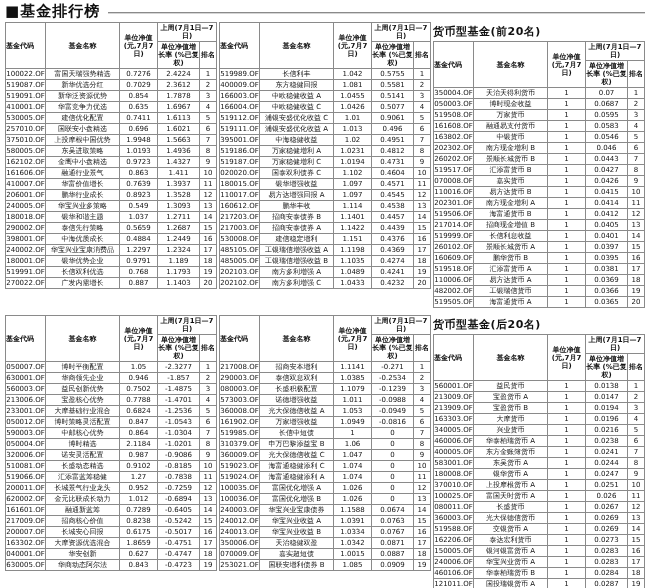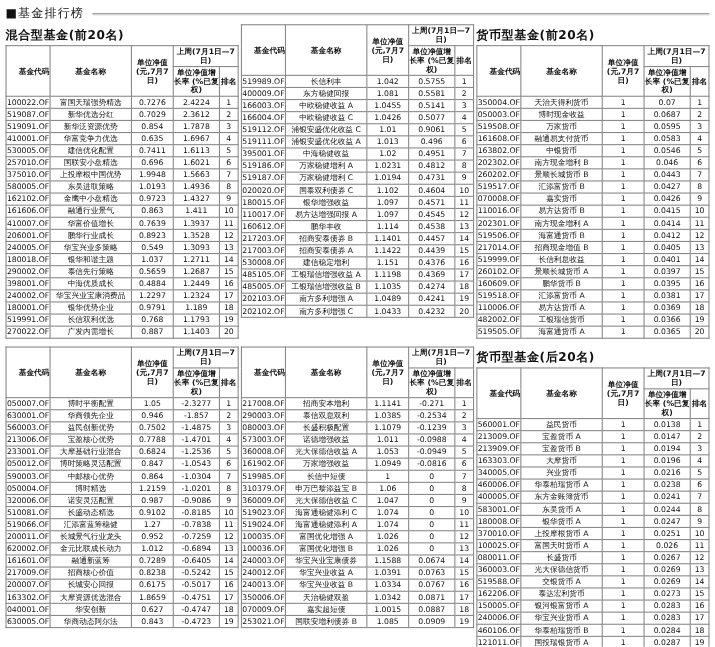--- a/index.html
+++ b/index.html
@@ -10,21 +10,21 @@
     color: #111111;
     font-family: "DejaVu Sans", "Liberation Sans", sans-serif;
   }
   .page { padding: 3px 5px 0 5px; }
 
   .titlebar {
     display: flex; align-items: center;
     height: 17px; margin-bottom: 2px;
   }
   .titlebar .title {
-    font-size: 11px; font-weight: normal; letter-spacing: 1px;
+    font-size: 15px; font-weight: bold; letter-spacing: 1px;
     white-space: nowrap;
   }
   .titlebar .rule {
     flex: 1; height: 2px; border-top: 1px solid #8a8a8a; border-bottom: 1px solid #d5d5d5;
     margin-left: 8px; margin-top: 2px;
   }
 
   .grid {
     display: grid;
     grid-template-columns: 211px 211px 211px;
@@ -54,42 +54,41 @@
     font-size: 7px; font-weight: bold; line-height: 8px;
     padding: 1px 0;
   }
   th.c-growth-h { font-size: 6.5px; margin-top: 47px; }
   table.fund td {
     font-size: 7px; line-height: 8px;
     height: 11px;
     white-space: nowrap;
   }
   td:first-child, th.c-code { text-align: left; padding-left: 1px; }
-  table.fund th.c-code { text-align: right; padding-left: 0; }
+  table.fund th.c-code { text-align: left; padding-left: 0; }
 
   col.code   { width: 40px; }
   col.name   { width: 74px; }
   col.nav    { width: 38px; }
   col.growth { width: 42px; }
   col.rank   { width: 17px; }
 </style>
 </head>
 <body>
 
 <div class="page">
 
   <div class="titlebar">
     <span class="title">■基金排行榜</span>
     <span class="rule"></span>
   </div>
 
   <div class="grid">
 
     <div class="section">
-      <div class="section-title">混合型基金(前20名)</div>
       <table class="fund">
         <colgroup>
             <col class="code">
             <col class="name">
             <col class="nav">
             <col class="growth">
             <col class="rank">
           </colgroup>
         <thead>
           <tr>
@@ -648,21 +647,21 @@
             <tr>
               <td>590003.OF</td>
               <td>中邮核心优势</td>
               <td>0.864</td>
               <td>-1.0304</td>
               <td>7</td>
             </tr>
             <tr>
               <td>050004.OF</td>
               <td>博时精选</td>
-              <td>1.2159</td>
+              <td>2.1184</td>
               <td>-1.0201</td>
               <td>8</td>
             </tr>
             <tr>
               <td>320006.OF</td>
               <td>诺安灵活配置</td>
               <td>0.987</td>
               <td>-0.9086</td>
               <td>9</td>
             </tr>

